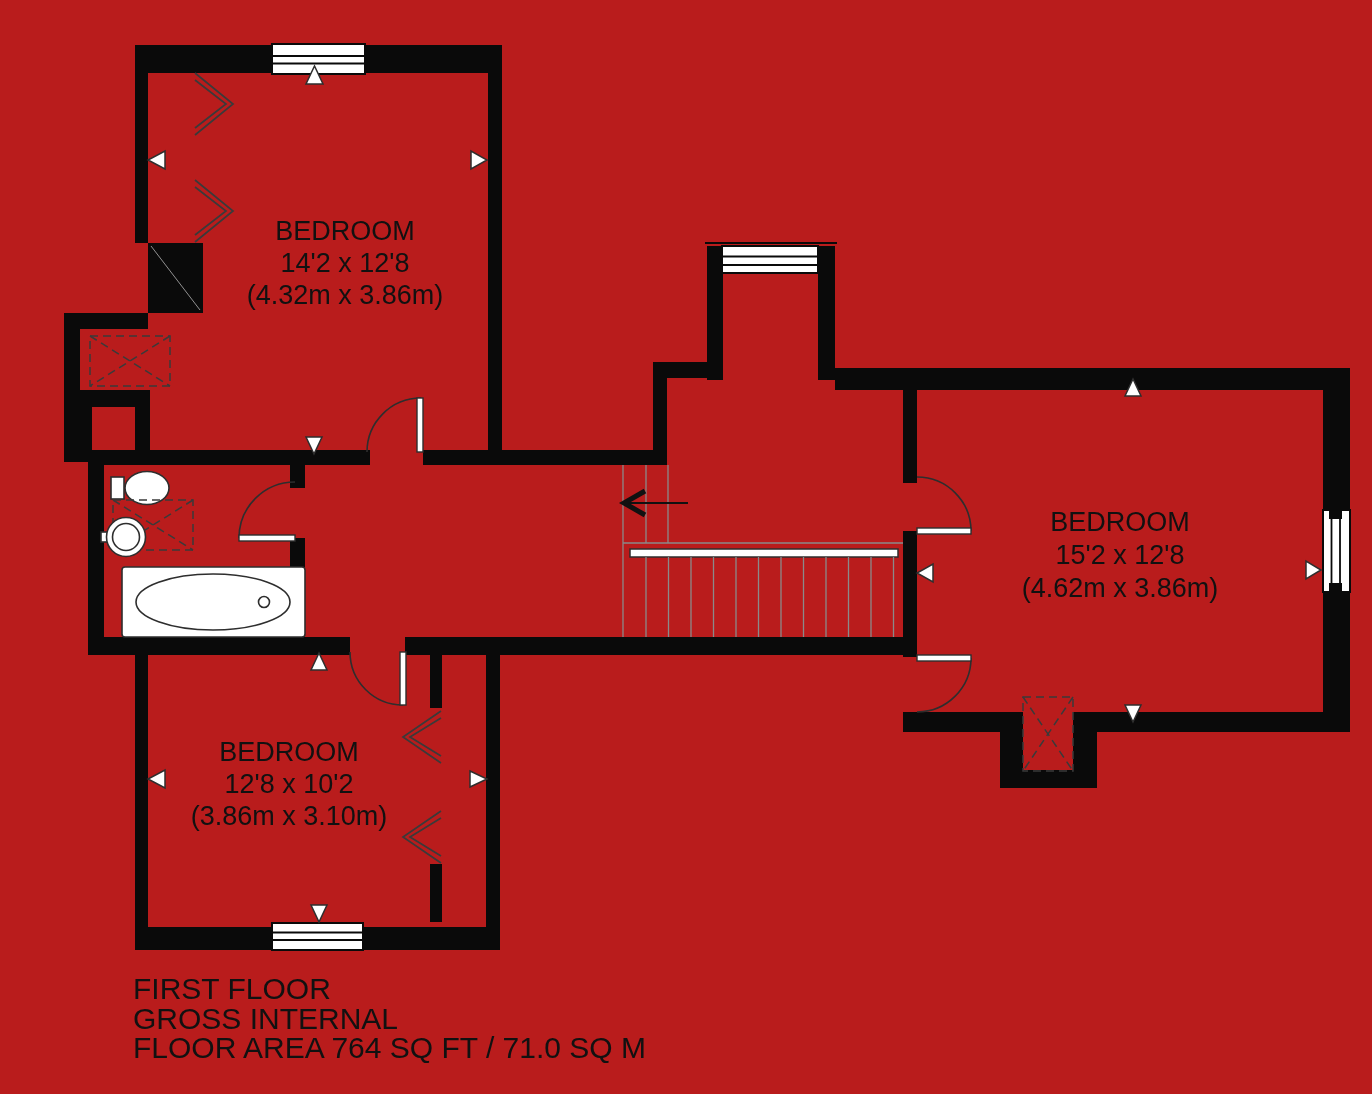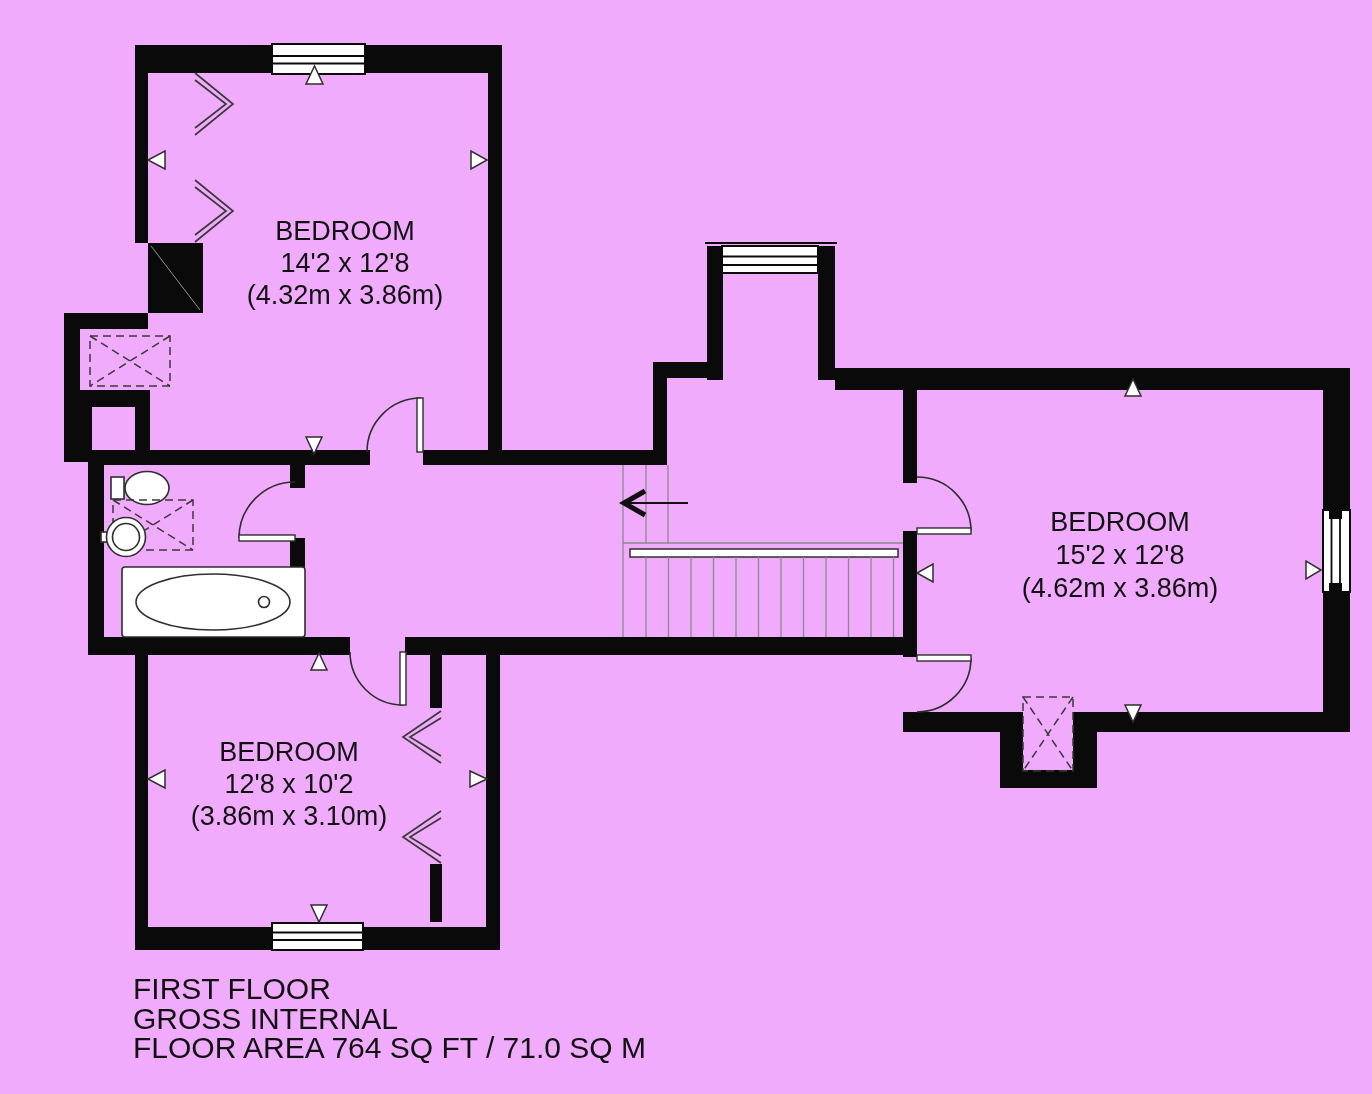--- a/index.html
+++ b/index.html
@@ -1,16 +1,16 @@
 <!DOCTYPE html>
 <html><head>
 <meta charset="utf-8">
 <style>
   html,body{margin:0;padding:0;background:#ffffff;}
-  .page{position:relative;width:1372px;height:1094px;background:#f0abfc;overflow:hidden;
+  .page{position:relative;width:1372px;height:1094px;background:#b91c1c;overflow:hidden;
         font-family:"Liberation Sans", sans-serif;}
   svg{display:block;}
   .wall{fill:#0a0a0a;stroke:none;}
   .thin{stroke:#2e2e2e;stroke-width:1.6;fill:none;}
   .fix{stroke:#2e2e2e;stroke-width:1.6;fill:#ffffff;}
   .dash{stroke:#3a3a3a;stroke-width:1.5;fill:none;stroke-dasharray:8 5;}
   .tread{stroke:#8a8a8a;stroke-width:1.3;}
   .tri{fill:#ffffff;stroke:#2e2e2e;stroke-width:1.5;}
   .leaf{fill:#ffffff;stroke:#2e2e2e;stroke-width:1.4;}
   .winbox{fill:#ffffff;stroke:#0a0a0a;stroke-width:2;}

